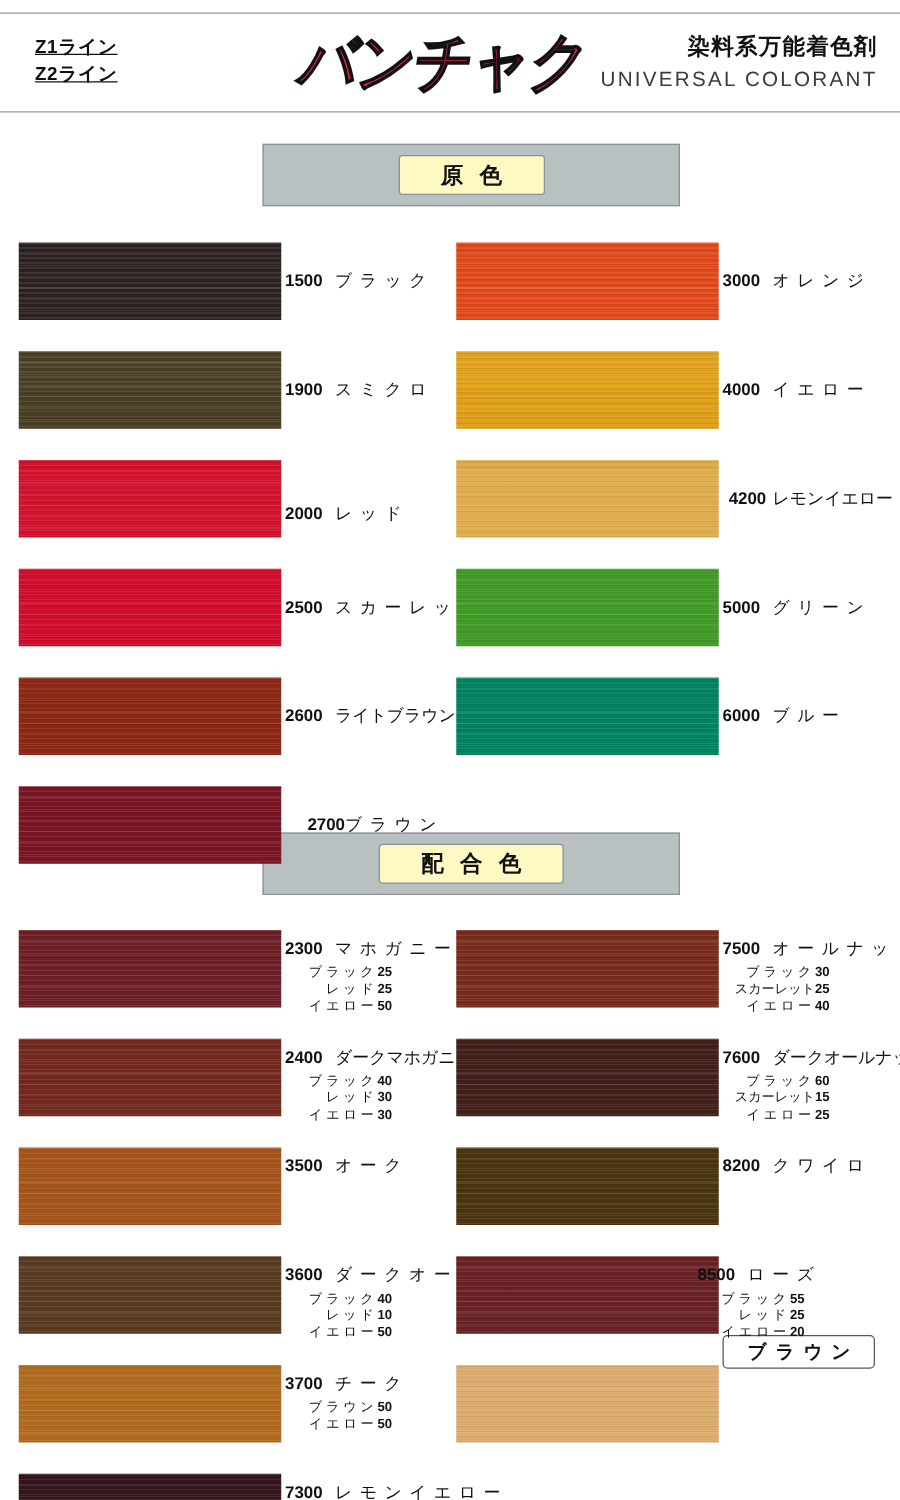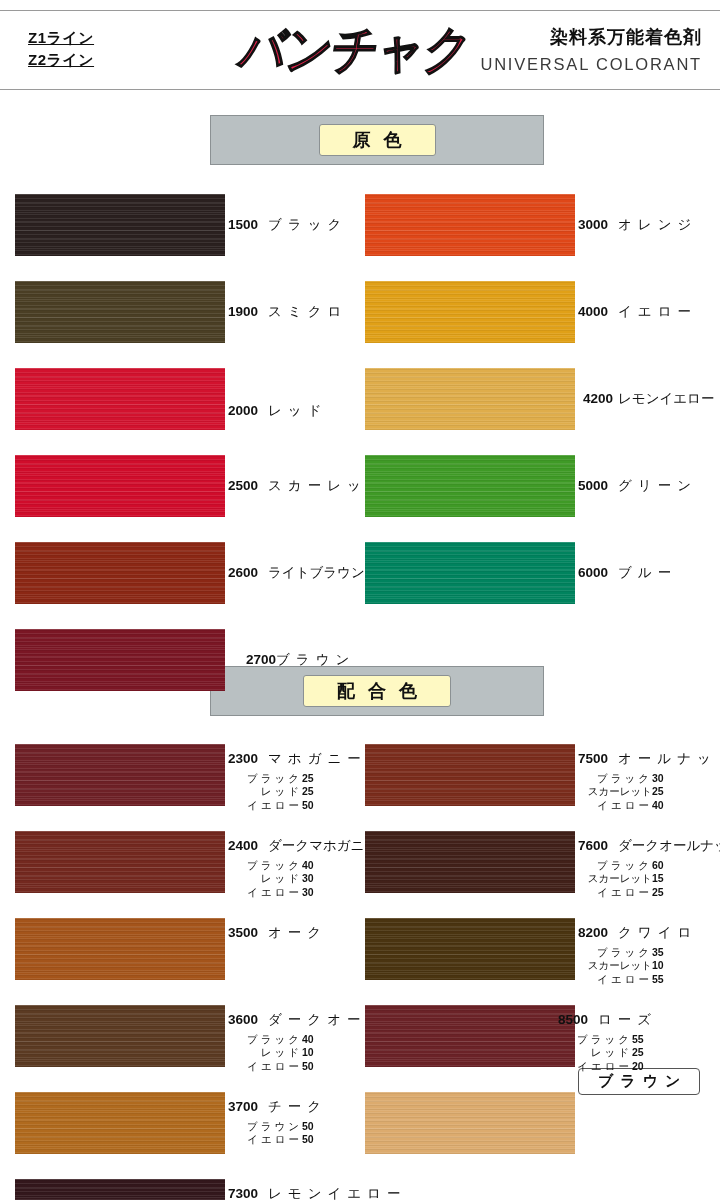--- a/index.html
+++ b/index.html
@@ -300,25 +300,20 @@
         <span class="r-row"><span class="r-name tight">スカーレット</span><span class="r-val">15</span></span>
         <span class="r-row"><span class="r-name">イエロー</span><span class="r-val">25</span></span>
       </div>
     </div>
     <div class="swatch" style="left: 365px; top: 918px; background: rgb(74, 52, 16);">
       <div class="grain"></div>
       <div class="grain2"></div>
     </div>
     <div class="label-block" style="left: 578px; top: 926px;">
       <div class="label-main"><span class="code">8200</span><span class="jname">クワイロ</span></div>
-      <div class="recipe">
-        <span class="r-row"><span class="r-name">ブラック</span><span class="r-val">35</span></span>
-        <span class="r-row"><span class="r-name tight">スカーレット</span><span class="r-val">10</span></span>
-        <span class="r-row"><span class="r-name">イエロー</span><span class="r-val">55</span></span>
-      </div>
     </div>
     <div class="swatch" style="left: 365px; top: 1005px; background: rgb(107, 34, 39);">
       <div class="grain"></div>
       <div class="grain2"></div>
     </div>
     <div class="label-block" style="left: 558px; top: 1013px;">
       <div class="label-main"><span class="code">8500</span><span class="jname">ローズ</span></div>
       <div class="recipe">
         <span class="r-row"><span class="r-name">ブラック</span><span class="r-val">55</span></span>
         <span class="r-row"><span class="r-name">レッド</span><span class="r-val">25</span></span>

